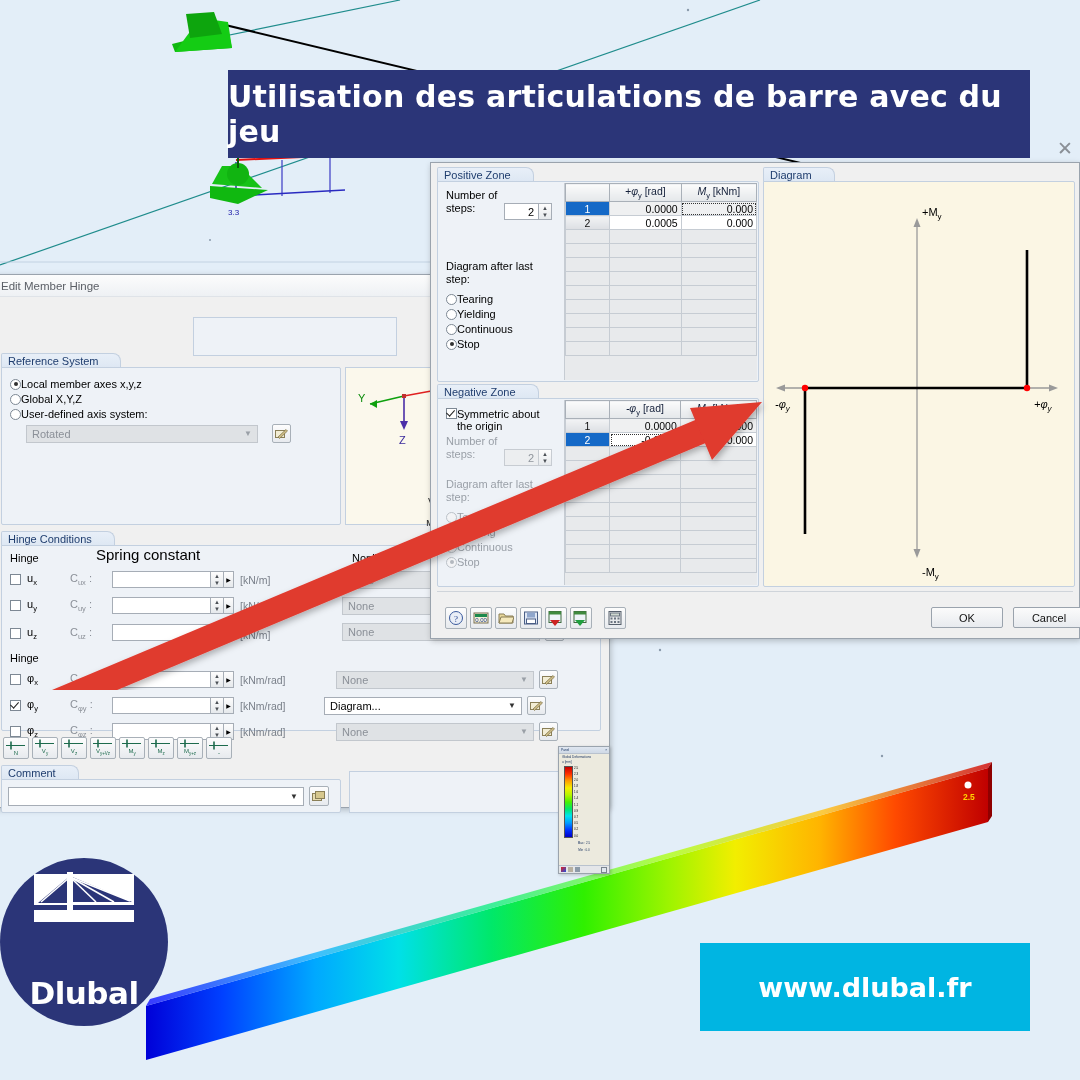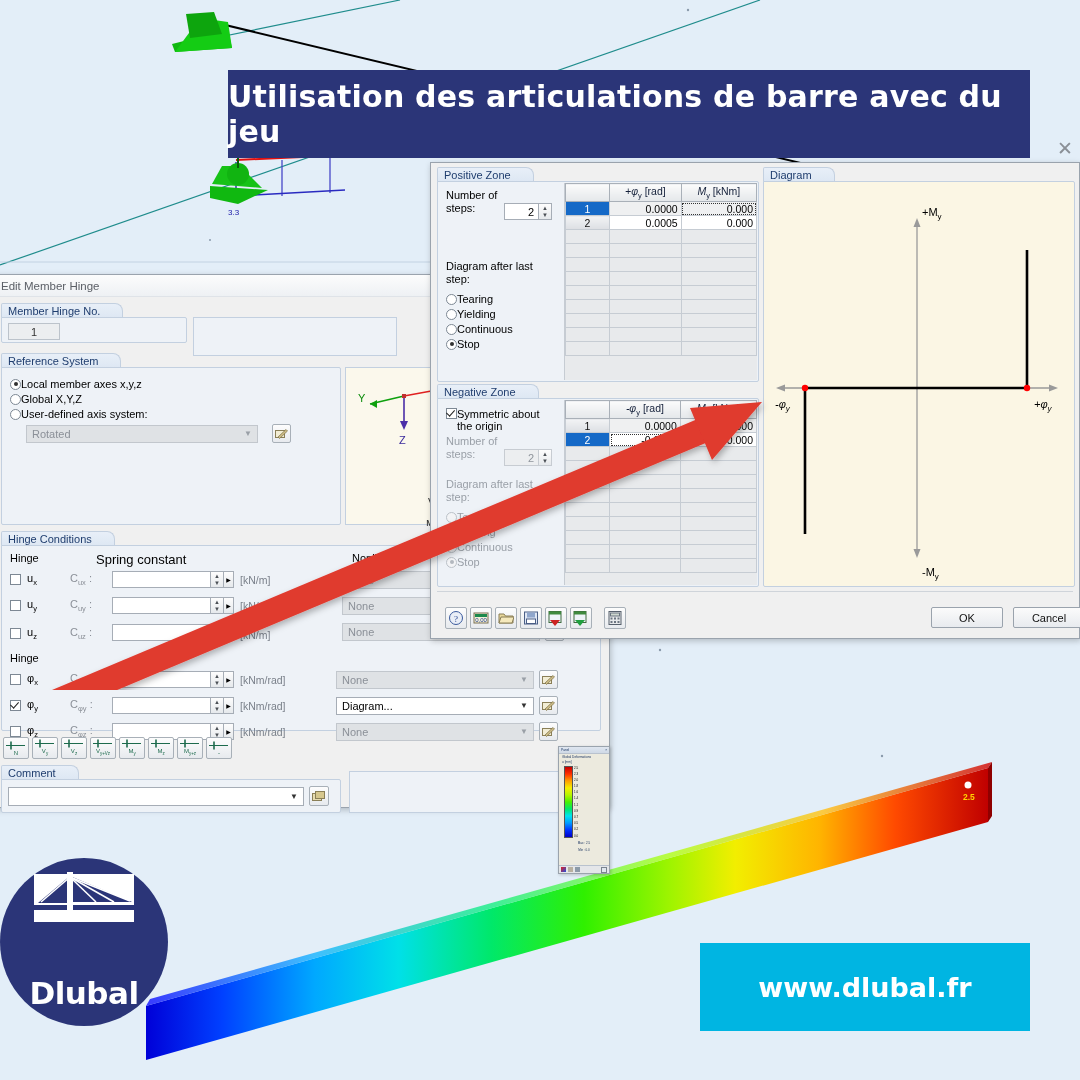--- a/index.html
+++ b/index.html
@@ -241,27 +241,20 @@
     <polygon points="988,768 992,762 992,816 988,822" fill="#8f0000"></polygon>
     <circle cx="968" cy="785" r="3.5" fill="#fff"></circle>
     <text x="963" y="800" font-size="8.5" fill="#ffd400" font-weight="bold" font-family="Liberation Sans, sans-serif">2.5</text>
   </svg>
 </div>
 
 <div class="win" id="hinge-dialog" style="left:-8px; top:274px; width:618px; height:534px;">
 
   <div class="win-title">Edit Member Hinge</div>
 
-  <div class="gbox" style="left:8px; top:28px; width:186px; height:40px;">
-    <div class="cap">Member Hinge No.</div>
-    <div class="body">
-      <div style="position:absolute;left:6px;top:5px;width:52px;height:17px;border:1px solid #bcc3cb;background:#eceef0;
-                  text-align:center;line-height:16px;font-size:11px;color:#333;">1</div>
-    </div>
-  </div>
 
   <div style="position:absolute;left:200px;top:42px;width:204px;height:39px;border:1px solid #c3d0e0;background:#eef2f7;"></div>
 
   <div class="gbox" style="left:8px; top:78px; width:340px; height:172px;">
     <div class="cap">Reference System</div>
     <div class="body" style="padding:7px 8px;">
       <label class="radio on">
         <i></i>
         <span>Local member axes x,y,z</span>
       </label>
@@ -306,21 +299,21 @@
       <text x="82" y="138" font-size="11" fill="#333" font-family="Liberation Sans, sans-serif">V</text>
       <text x="91" y="142" font-size="8" fill="#333" font-family="Liberation Sans, sans-serif">z</text>
       <text x="80" y="160" font-size="11" fill="#333" font-family="Liberation Sans, sans-serif">M</text>
     </svg>
   </div>
 
   <div class="gbox" style="left:8px; top:256px; width:600px; height:200px;">
     <div class="cap">Hinge Conditions</div>
     <div class="body">
       <div style="position:absolute;left:8px;top:6px;font-size:11px;">Hinge</div>
-      <div style="position:absolute;left:94px;top:6px;font-size:13px;">Spring constant</div>
+      <div style="position:absolute;left:94px;top:0;font-size:15px;">Spring constant</div>
       <div style="position:absolute;left:350px;top:6px;font-size:11px;">Nonlinearity</div>
 
       <div id="rows-translational">
           <div style="position: absolute; left: 8px; top: 24px; display: flex; align-items: center; width: 584px;">
             <label class="check" style="width: 60px; gap: 6px; margin: 0px;">
               <i></i>
               <span>u<sub>x</sub></span>
             </label>
             <span class="dim" style="width: 42px; font-size: 11px; color: rgb(139, 144, 152);">C<sub>ux</sub> :</span>
             <div class="spin">
@@ -434,21 +427,21 @@
             <span class="dim" style="width: 42px; font-size: 11px; color: rgb(139, 144, 152);">C<sub>φy</sub> :</span>
             <div class="spin">
               <input type="text" style="width: 98px;" value="">
               <div class="arrows">
                 <span>▲</span>
                 <span>▼</span>
               </div>
               <div style="width:10px;border:1px solid #a6adb6;border-left:none;background:linear-gradient(#fdfdfd,#e6e9ec);display:flex;align-items:center;justify-content:center;font-size:6px;">▶</div>
             </div>
             <span class="unit" style="margin-left: 6px; width: 66px;">[kNm/rad]</span>
-            <div class="combo" style="width: 198px; margin-left: 30px;">
+            <div class="combo" style="width: 198px; margin-left: 18px;">
               <span class="cv">Diagram...</span>
               <span class="ca">▼</span>
             </div>
             <div class="tbtn" style="width: 19px; height: 19px; margin-left: 5px;">
               <svg width="13" height="12" viewBox="0 0 13 12">
                 <rect x="0.5" y="2.5" width="9" height="7" fill="#f2edd4" stroke="#8a7f57"></rect>
                 <path d="M3 9 L11 1.5 L12.5 3 L4.5 10.5 Z" fill="#cdbc86" stroke="#7b7048" stroke-width=".7"></path>
               </svg>
             </div>
           </div>

